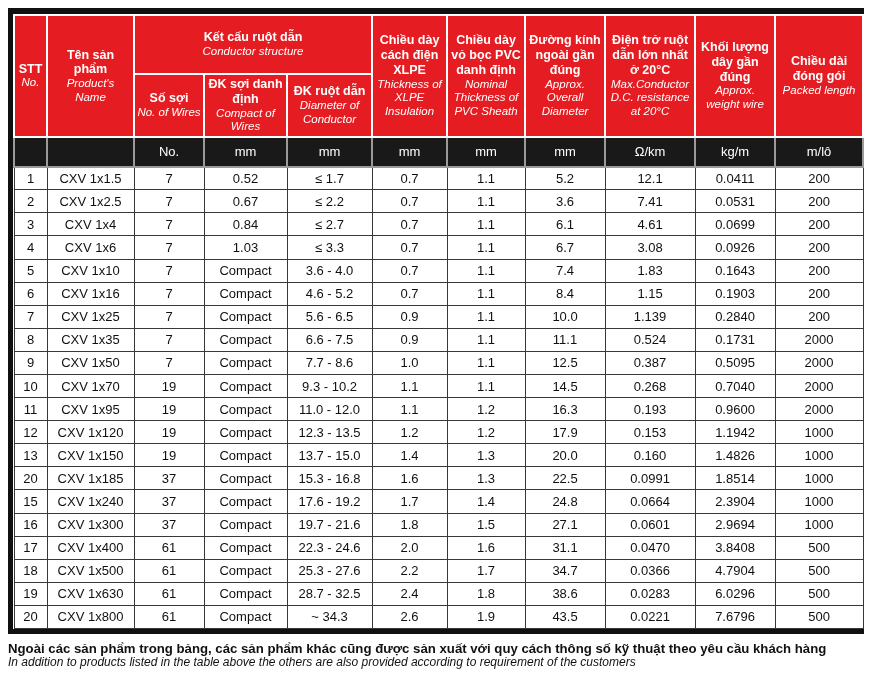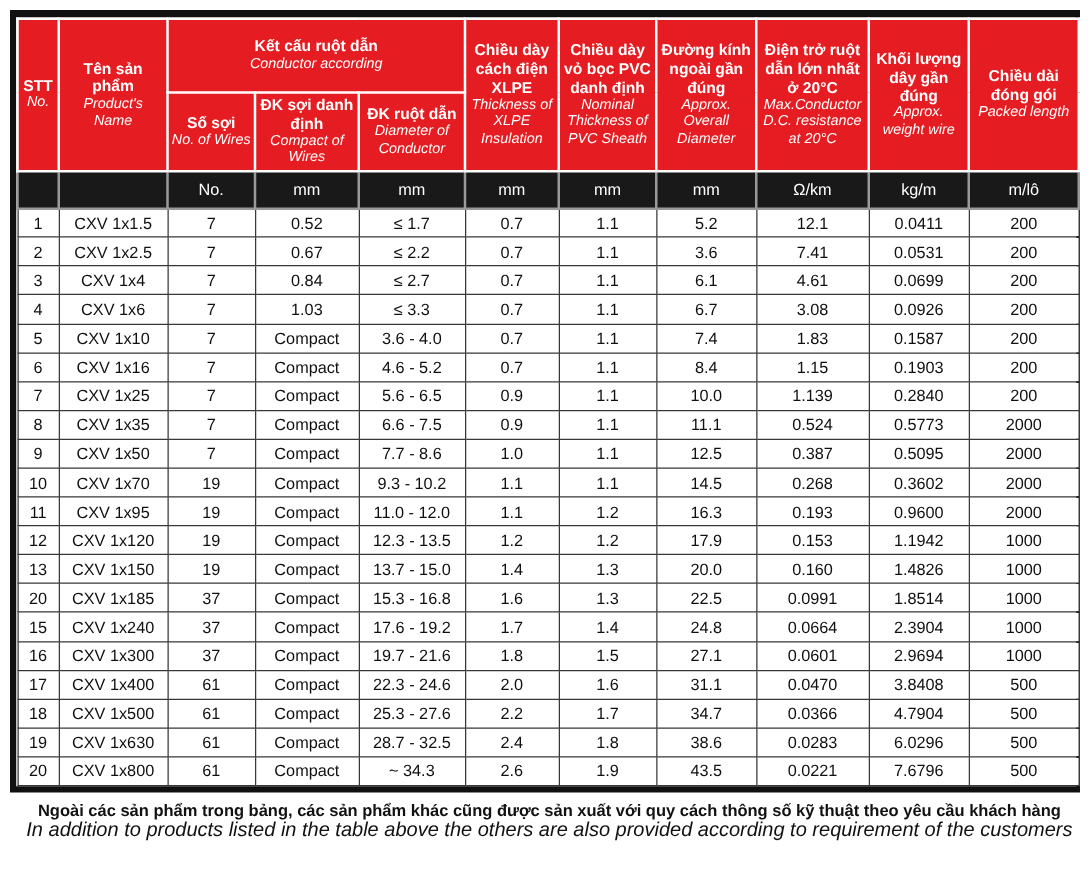--- a/index.html
+++ b/index.html
@@ -59,29 +59,29 @@
     border: 1.6px solid #383838;
     height: 23.1px;
     text-align: center;
     vertical-align: middle;
     font-size: 13px;
     padding: 0 2px;
     white-space: nowrap;
     overflow: hidden;
   }
 
-  .footer { margin: 7px 0 0 0; text-align: center; }
+  .footer { margin: 7px 0 0 0; }
   .footer .vn {
     font-weight: bold;
     font-size: 13.2px;
     line-height: 1.16;
   }
   .footer .en {
     font-style: italic;
-    font-size: 16px;
+    font-size: 12px;
     line-height: 1.16;
   }
 </style>
 </head>
 <body>
 
 <div class="page">
   <div class="tbl-wrap">
     <table class="spec">
       <colgroup>
@@ -102,21 +102,21 @@
           <th rowspan="2">
             <div class="h-vn">STT</div>
             <div class="h-en">No.</div>
           </th>
           <th rowspan="2">
             <div class="h-vn">Tên sản phẩm</div>
             <div class="h-en">Product's Name</div>
           </th>
           <th colspan="3">
             <div class="h-vn">Kết cấu ruột dẫn</div>
-            <div class="h-en">Conductor according</div>
+            <div class="h-en">Conductor structure</div>
           </th>
           <th rowspan="2">
             <div class="h-vn">Chiều dày cách điện XLPE</div>
             <div class="h-en">Thickness of XLPE Insulation</div>
           </th>
           <th rowspan="2">
             <div class="h-vn">Chiều dày vỏ bọc PVC danh định</div>
             <div class="h-en">Nominal Thickness of PVC Sheath</div>
           </th>
           <th rowspan="2">
@@ -220,21 +220,21 @@
           <tr>
             <td>5</td>
             <td>CXV 1x10</td>
             <td>7</td>
             <td>Compact</td>
             <td>3.6 - 4.0</td>
             <td>0.7</td>
             <td>1.1</td>
             <td>7.4</td>
             <td>1.83</td>
-            <td>0.1587</td>
+            <td>0.1643</td>
             <td>200</td>
           </tr>
           <tr>
             <td>6</td>
             <td>CXV 1x16</td>
             <td>7</td>
             <td>Compact</td>
             <td>4.6 - 5.2</td>
             <td>0.7</td>
             <td>1.1</td>
@@ -259,21 +259,21 @@
           <tr>
             <td>8</td>
             <td>CXV 1x35</td>
             <td>7</td>
             <td>Compact</td>
             <td>6.6 - 7.5</td>
             <td>0.9</td>
             <td>1.1</td>
             <td>11.1</td>
             <td>0.524</td>
-            <td>0.5773</td>
+            <td>0.1731</td>
             <td>2000</td>
           </tr>
           <tr>
             <td>9</td>
             <td>CXV 1x50</td>
             <td>7</td>
             <td>Compact</td>
             <td>7.7 - 8.6</td>
             <td>1.0</td>
             <td>1.1</td>
@@ -285,21 +285,21 @@
           <tr>
             <td>10</td>
             <td>CXV 1x70</td>
             <td>19</td>
             <td>Compact</td>
             <td>9.3 - 10.2</td>
             <td>1.1</td>
             <td>1.1</td>
             <td>14.5</td>
             <td>0.268</td>
-            <td>0.3602</td>
+            <td>0.7040</td>
             <td>2000</td>
           </tr>
           <tr>
             <td>11</td>
             <td>CXV 1x95</td>
             <td>19</td>
             <td>Compact</td>
             <td>11.0 - 12.0</td>
             <td>1.1</td>
             <td>1.2</td>

